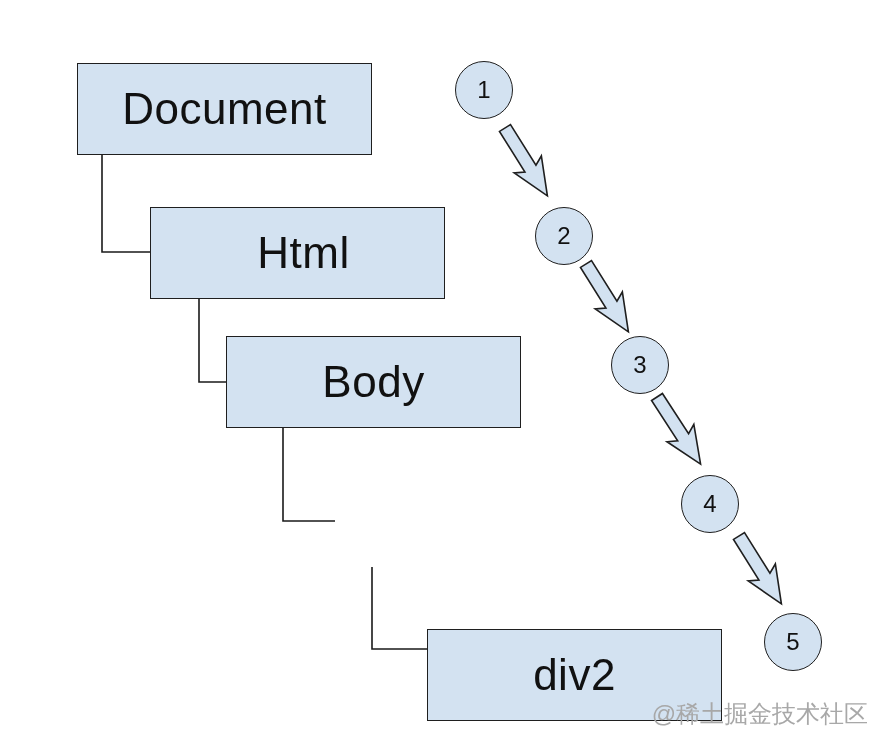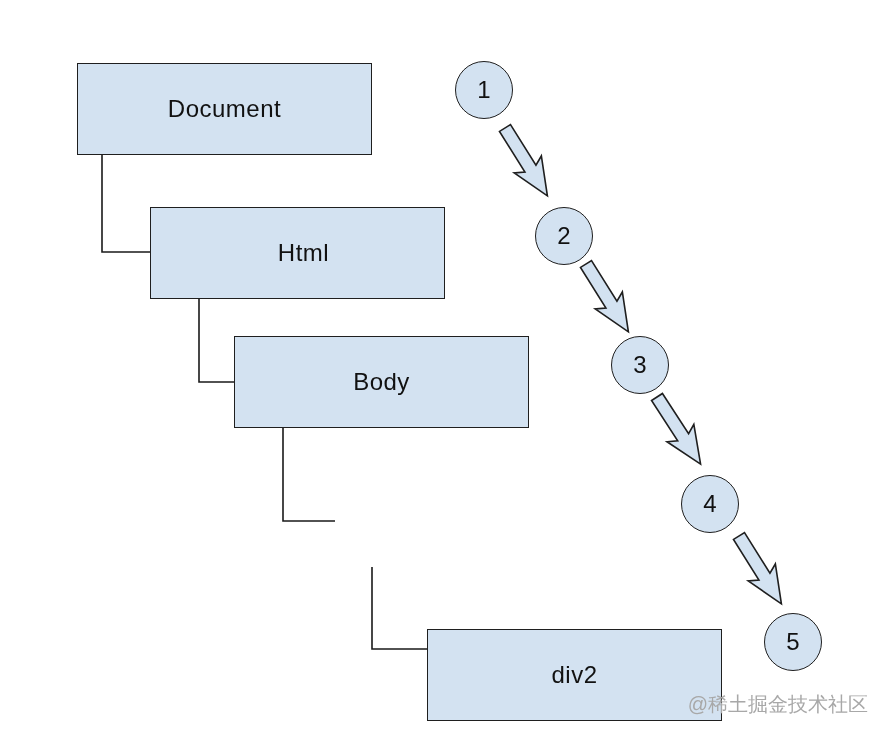--- a/index.html
+++ b/index.html
@@ -27,27 +27,27 @@
     width: 295px;
     height: 92px;
     background: #d3e2f1;
     border: 1.6px solid #1f1f1f;
     box-sizing: border-box;
     display: flex;
     align-items: center;
     justify-content: center;
   }
   .node-label {
-    font-size: 24px;
+    font-size: 44px;
     color: #111111;
     letter-spacing: 0.5px;
   }
   .node-document { left: 77px;  top: 63px;  }
   .node-html     { left: 150px; top: 207px; padding-left: 12px; }
-  .node-body     { left: 234px; top: 336px; }
+  .node-body     { left: 226px; top: 336px; }
   .node-div1     { left: 335px; top: 475px; }
   .node-div2     { left: 427px; top: 603px; margin-top: 26px; }
 
   .step-circle {
     position: absolute;
     width: 58px;
     height: 58px;
     border-radius: 50%;
     background: #d3e2f1;
     border: 1.6px solid #1f1f1f;
@@ -73,22 +73,22 @@
   }
   .block-arrow {
     fill: #d3e2f1;
     stroke: #1f1f1f;
     stroke-width: 1.6;
     stroke-linejoin: miter;
   }
   .watermark {
     position: absolute;
     right: 18px;
-    bottom: 20px;
-    font-size: 20px;
+    bottom: 8px;
+    font-size: 24px;
     color: #a8a8a8;
     white-space: nowrap;
     text-align: center;
   }
 </style>
 </head>
 <body>
 
 <div class="canvas">
 

